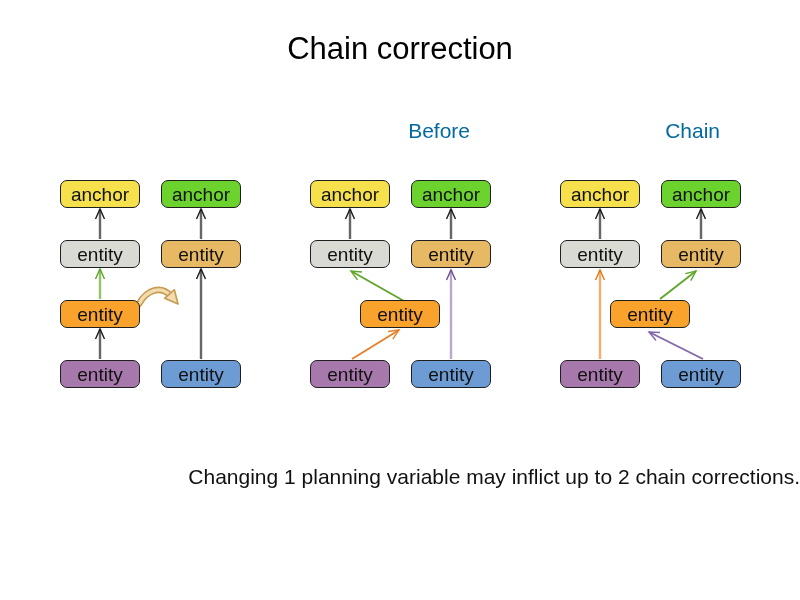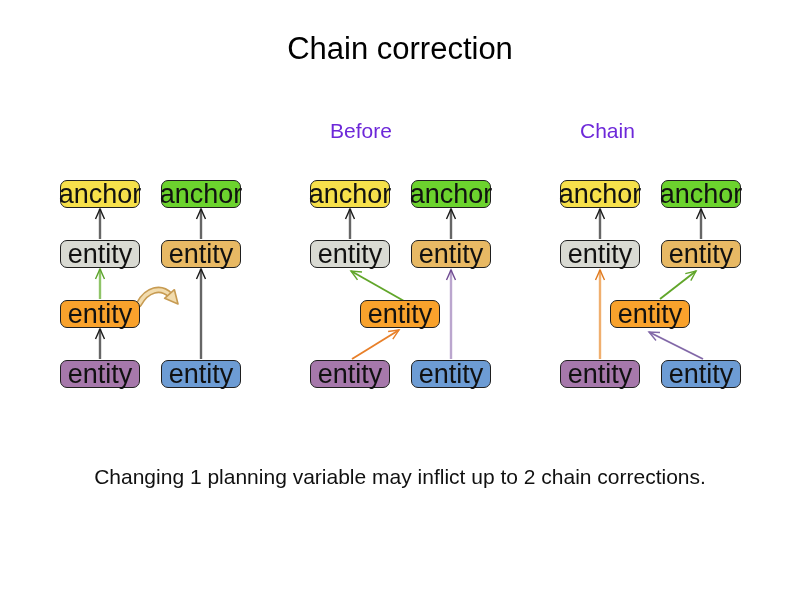--- a/index.html
+++ b/index.html
@@ -5,34 +5,34 @@
   html,body{margin:0;padding:0;background:#fff;}
   #stage{
     position:relative;width:800px;height:600px;background:#ffffff;overflow:hidden;
     font-family:"Liberation Sans",sans-serif;color:#000;
   }
   #arrows{position:absolute;left:0;top:0;z-index:1;}
   .node{
     position:absolute;width:80px;height:28px;box-sizing:border-box;
     border:1.6px solid #1f1f1f;border-radius:7px;
     display:flex;align-items:center;justify-content:center;
-    font-size:27px;line-height:1;color:#111;z-index:2;
+    font-size:19px;line-height:1;color:#111;z-index:2;
   }
   .title{
     position:absolute;top:31px;left:0;width:800px;text-align:center;
     font-size:31px;color:#000;z-index:3;
   }
   .col-label{
-    position:absolute;top:119px;width:140px;text-align:left;
-    font-size:21px;color:#6d28d9;z-index:3;
+    position:absolute;top:119px;width:140px;text-align:right;
+    font-size:21px;color:#0369a1;z-index:3;
   }
   #before-label{left:330px;}
   #after-label{left:580px;}
   .caption{
-    position:absolute;top:465px;left:0;width:800px;text-align:center;
+    position:absolute;top:465px;left:0;width:800px;text-align:right;
     font-size:21px;color:#111;z-index:3;
   }
 </style>
 </head>
 <body>
 
 <div id="stage">
   <svg id="arrows" width="800" height="600" viewBox="0 0 800 600">
       <g>
         <line x1="100" y1="359" x2="100" y2="329" stroke="#666666" stroke-width="2.4"></line>

